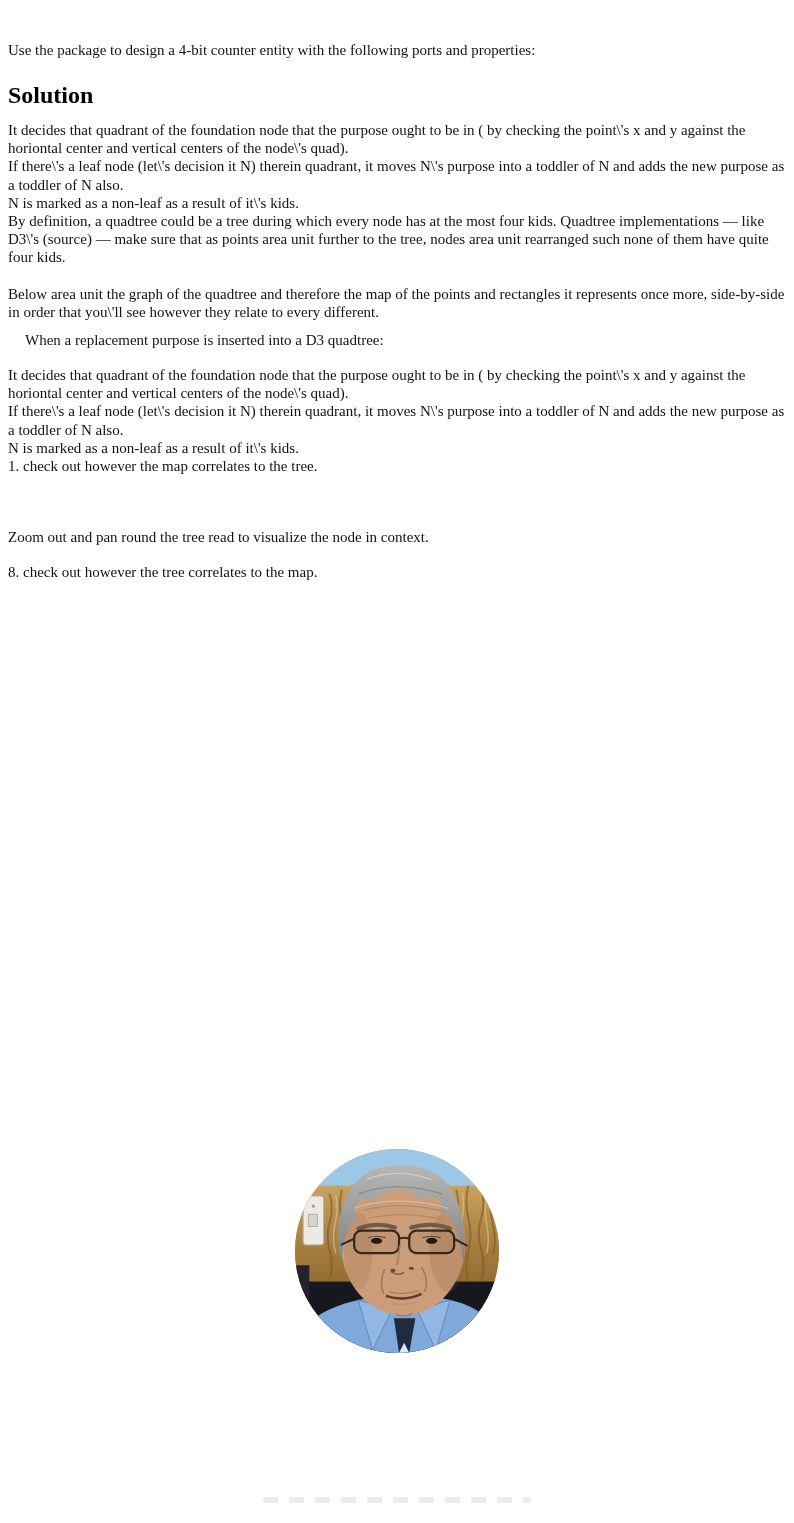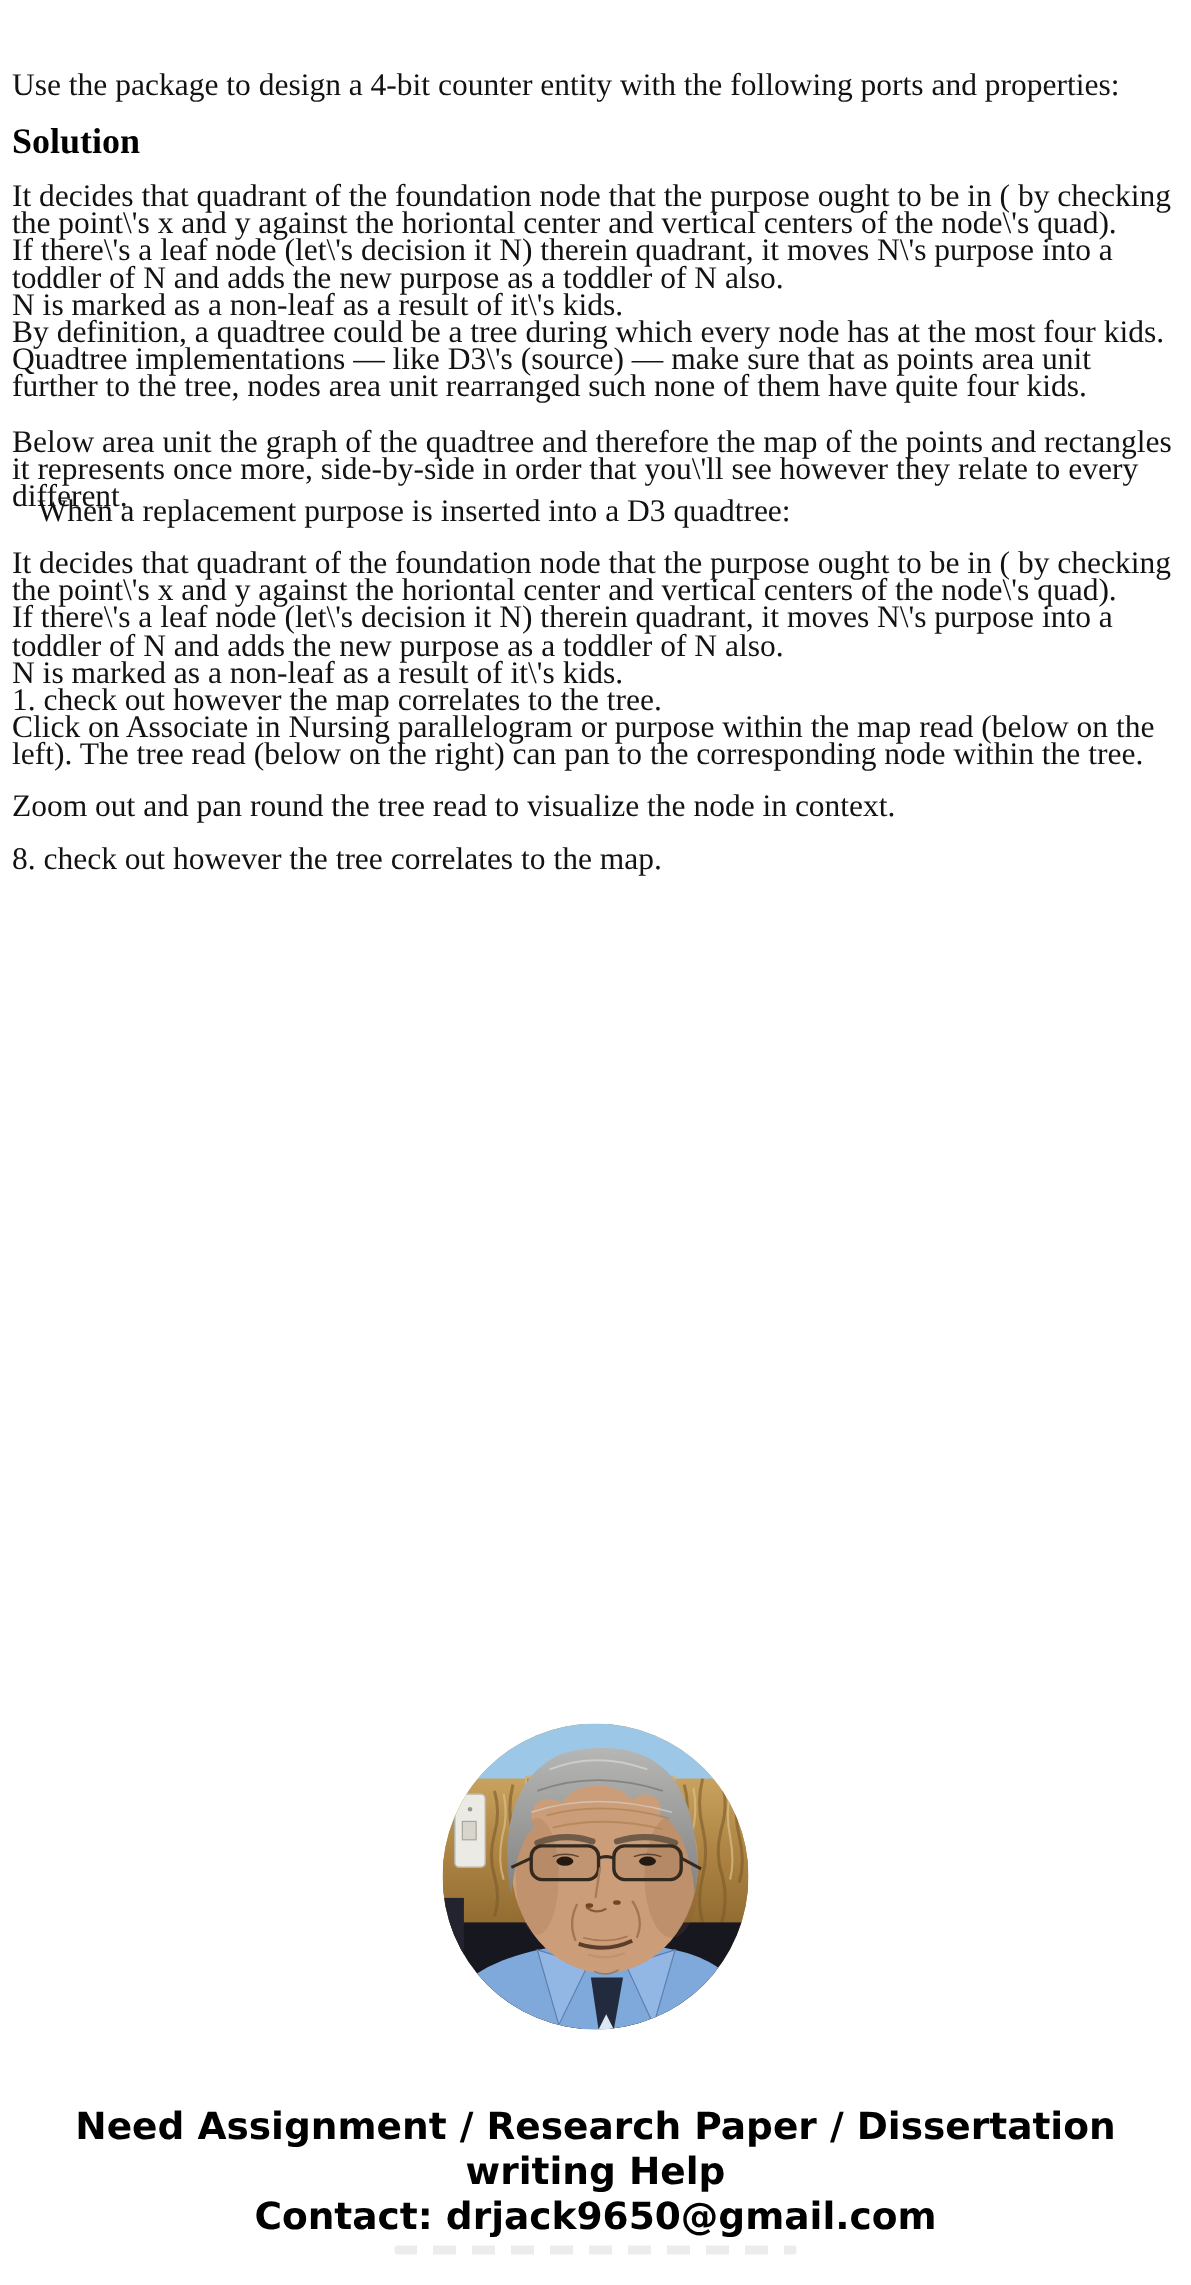--- a/index.html
+++ b/index.html
@@ -6,21 +6,21 @@
   .page{
     position:relative;
     width:794px;height:1523px;
     background:#ffffff;
     overflow:hidden;
     font-family:"Liberation Serif",serif;
     color:#121212;
   }
   .textblock{
     position:absolute;left:8px;right:8px;
-    font-size:21px;line-height:18.2px;
+    font-size:15px;line-height:18.2px;
   }
   .textblock p{margin:0;}
   .intro{top:26px;}
   .solution-heading{
     position:absolute;left:8px;top:82px;margin:0;
     font-size:24px;font-weight:bold;color:#000000;
   }
   .block-a{top:121px;}
   .block-b{top:285px;font-family:Liberation Serif, serif;}
   .block-c{top:331px;margin-left:17px;}
@@ -66,21 +66,20 @@
 
   <div class="textblock block-c">
     <p>When a replacement purpose is inserted into a D3 quadtree:</p>
   </div>
 
   <div class="textblock block-d">
     <p>It decides that quadrant of the foundation node that the purpose ought to be in ( by checking the point\'s x and y against the horiontal center and vertical centers of the node\'s quad).</p>
     <p>If there\'s a leaf node (let\'s decision it N) therein quadrant, it moves N\'s purpose into a toddler of N and adds the new purpose as a toddler of N also.</p>
     <p>N is marked as a non-leaf as a result of it\'s kids.</p>
     <p>1. check out however the map correlates to the tree.</p>
-    <p>Click on Associate in Nursing parallelogram or purpose within the map read (below on the left). The tree read (below on the right) can pan to the corresponding node within the tree.</p>
   </div>
 
   <div class="textblock block-e">
     <p>Zoom out and pan round the tree read to visualize the node in context.</p>
   </div>
 
   <div class="textblock block-f">
     <p>8. check out however the tree correlates to the map.</p>
   </div>
 
@@ -155,20 +154,16 @@
         <path d="M88,118 Q82,130 87,142" stroke="#a27650" stroke-width="1.5" fill="none"></path>
         <path d="M124,116 Q132,128 127,140" stroke="#a27650" stroke-width="1.5" fill="none"></path>
         <path d="M92,140 Q107,144 121,139" stroke="#8a5c38" stroke-width="1" fill="none" opacity="0.6"></path>
         <path d="M89,144 Q107,150 124,142" stroke="#5c3c2a" stroke-width="2.5" fill="none"></path>
         <path d="M95,151 Q107,155 119,150" stroke="#c19270" stroke-width="1.5" fill="none"></path>
         <path d="M99,162 Q107,166 115,161" stroke="#a27650" stroke-width="1" fill="none"></path>
       </g>
     </svg>
   </div>
 
-  <div class="footer">
-    <div>Need Assignment / Research Paper / Dissertation writing Help</div>
-    <div>Contact: drjack9650@gmail.com</div>
-  </div>
 
   <div class="ghost-line"></div>
 
 </div>
 
 </body></html>

